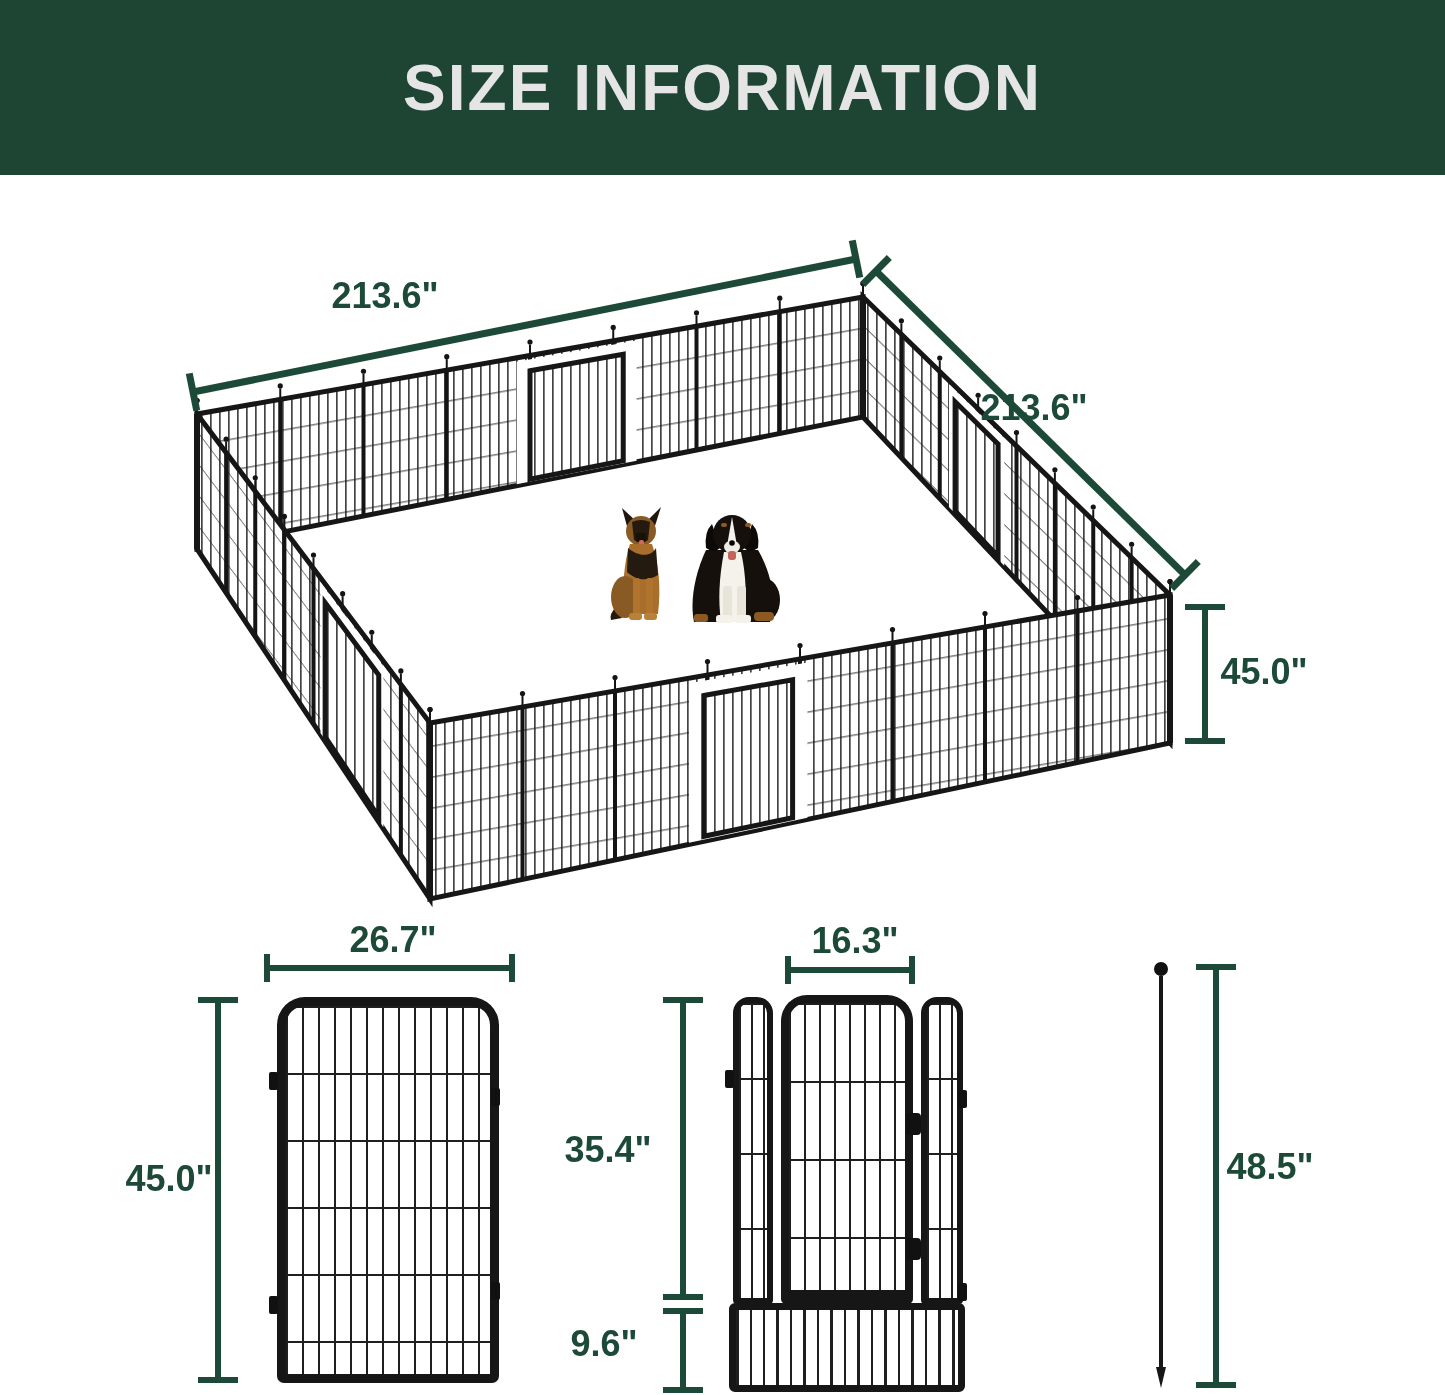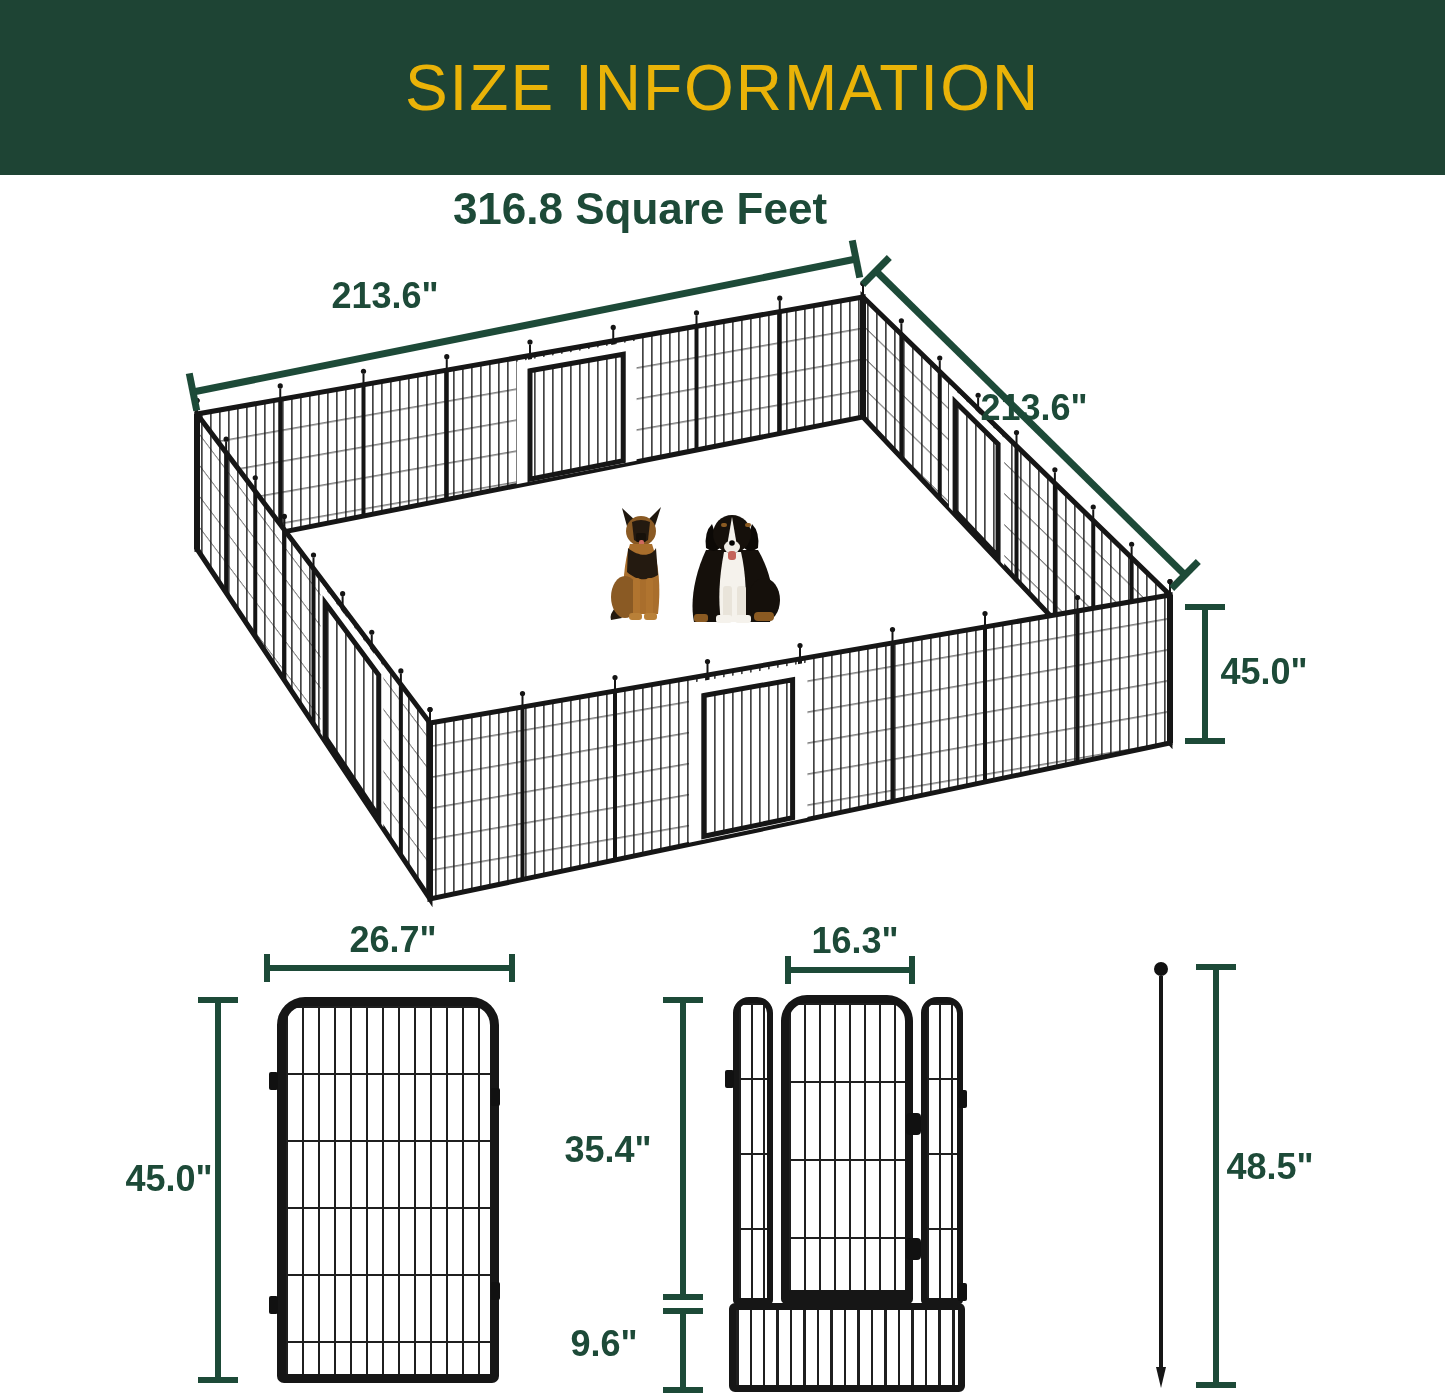--- a/index.html
+++ b/index.html
@@ -1,21 +1,21 @@
 <!DOCTYPE html>
 <html style="--acc: #1d4a38; --hdr: #1e4434; --ink: #161616;"><head>
 <meta charset="utf-8">
 <style>
   :root{ --acc:#1d4a38; --hdr:#1e4434; --ink:#161616; }
   html,body{margin:0;padding:0;background:#fff;}
   .canvas{position:relative;width:1445px;height:1395px;background:#fff;overflow:hidden;
           font-family:"Liberation Sans", sans-serif;}
   .header{position:absolute;left:0;top:0;width:1445px;height:175px;background:var(--hdr);
           display:flex;align-items:center;justify-content:center;}
-  .header h1{margin:8px;color:#eab308;font-size:64px;font-weight:normal;letter-spacing:2px;}
+  .header h1{margin:8px;color:#e5e5e5;font-size:64px;font-weight:bold;letter-spacing:2px;}
   .area-label{position:absolute;left:640px;top:209px;transform:translate(-50%,-50%);
           color:var(--acc);font-size:44px;font-weight:bold;white-space:nowrap;}
   .dim-label{position:absolute;transform:translate(-50%,-50%);color:var(--acc);
           font-size:36px;font-weight:bold;white-space:nowrap;}
   svg.iso{position:absolute;left:0;top:0;pointer-events:none;}
   
   .hdim{position:absolute;box-sizing:border-box;height:28px;
         border-left:6px solid var(--acc);border-right:6px solid var(--acc);}
   .hdim::before{content:"";position:absolute;left:0;right:0;top:11px;height:6px;background:var(--acc);}
   .vdim{position:absolute;box-sizing:border-box;width:40px;
@@ -49,21 +49,20 @@
 </style>
 </head>
 <body>
 
 <div class="canvas">
 
   <div class="header">
     <h1>SIZE INFORMATION</h1>
   </div>
 
-  <div class="area-label">316.8 Square Feet</div>
 
   <svg class="iso" width="1445" height="1395" viewBox="0 0 1445 1395">
     <defs id="iso-defs">
       <pattern id="vw" width="9" height="10" patternUnits="userSpaceOnUse">
         <rect x="3" width="1.7" height="10" fill="rgba(20,20,20,0.8)"></rect>
       </pattern>
     <pattern id="hw0" width="10" height="31" patternUnits="userSpaceOnUse" patternTransform="skewY(-9.96380418990718)">
           <rect width="10" height="1.6" y="14" fill="rgba(22,22,22,0.55)"></rect>
         </pattern>
         <pattern id="hw1" width="10" height="31" patternUnits="userSpaceOnUse" patternTransform="skewY(44.147728954338376)">

